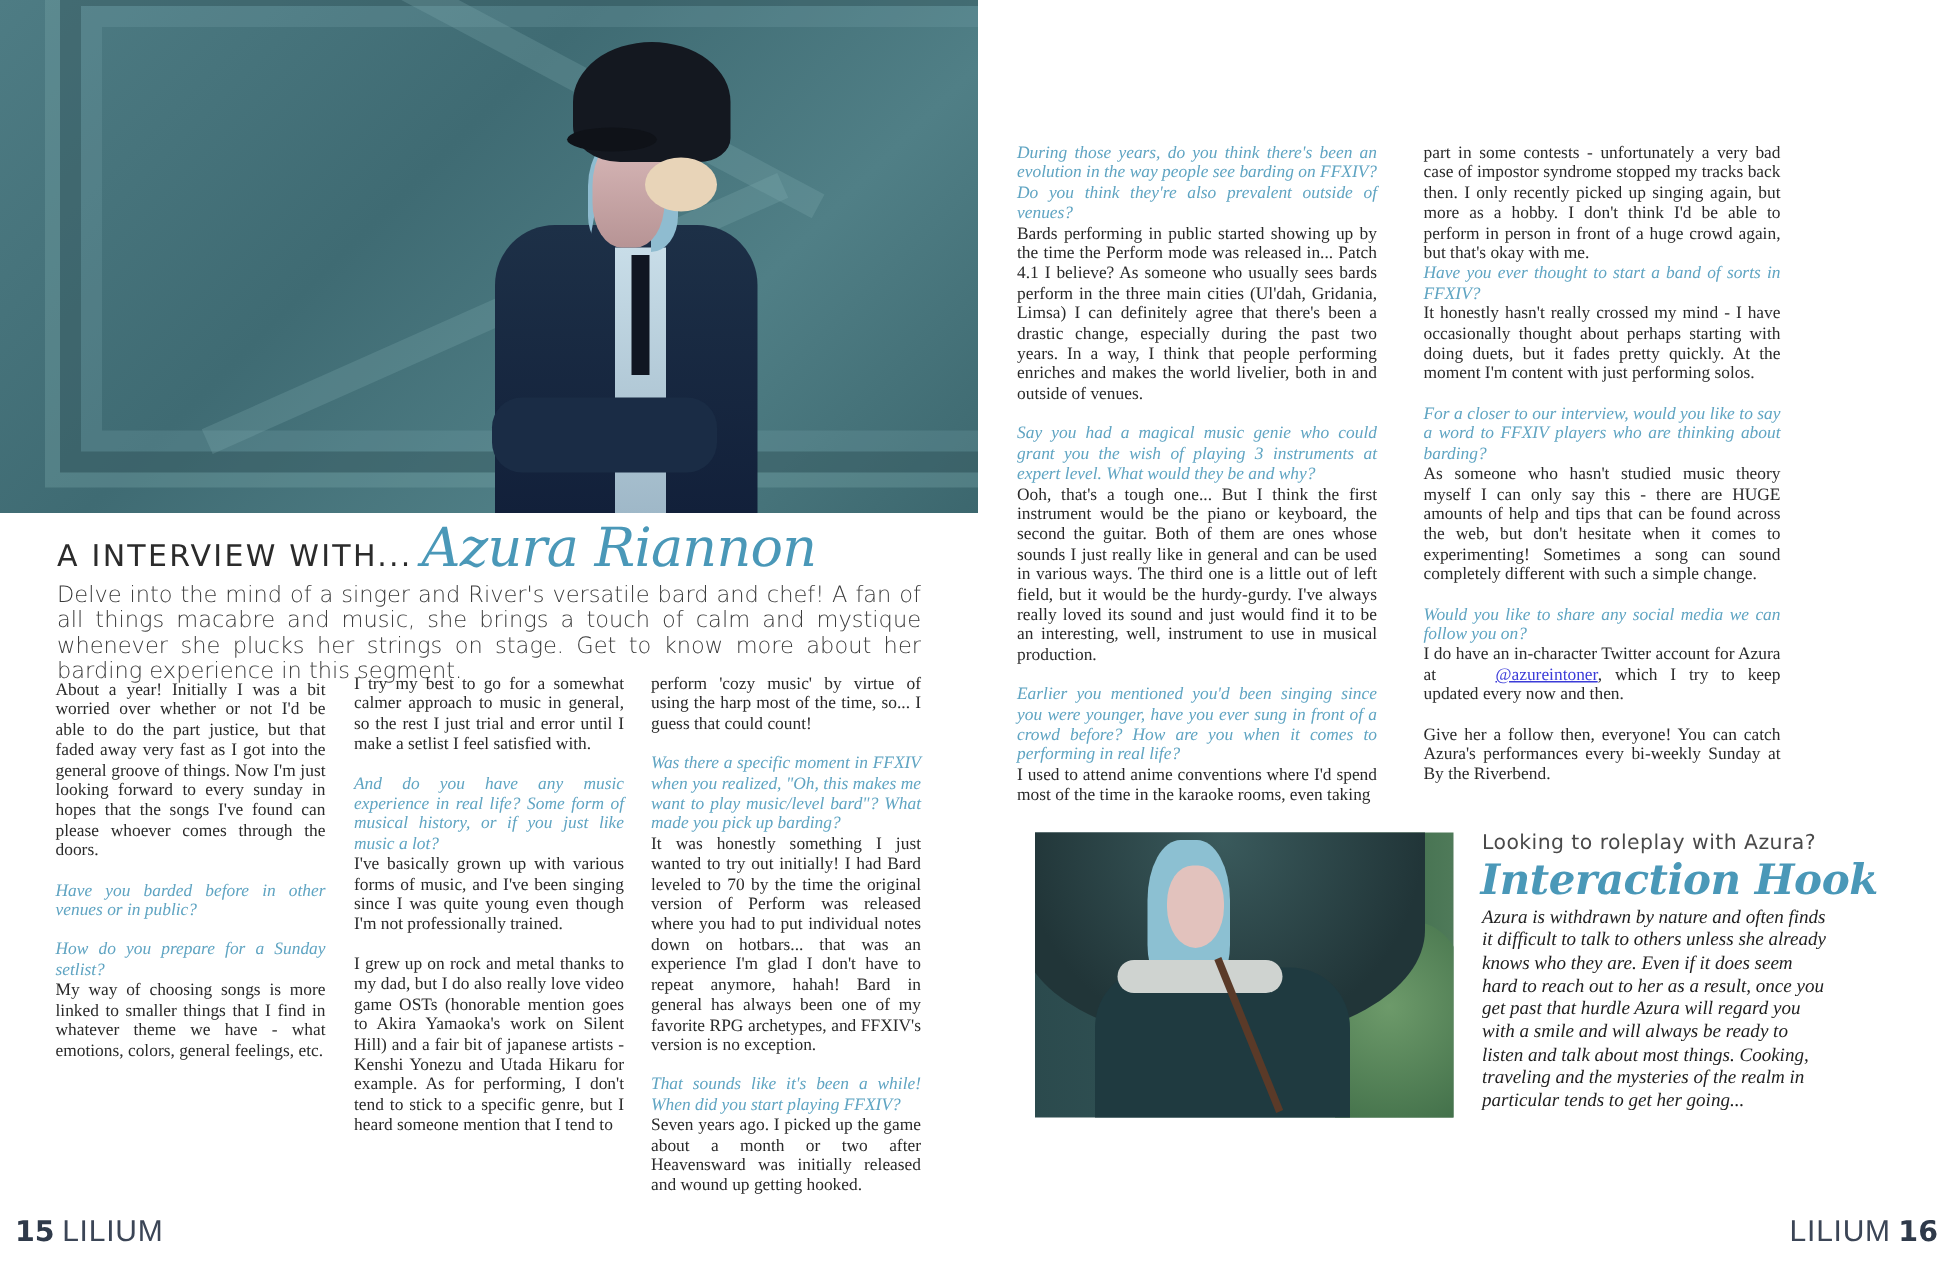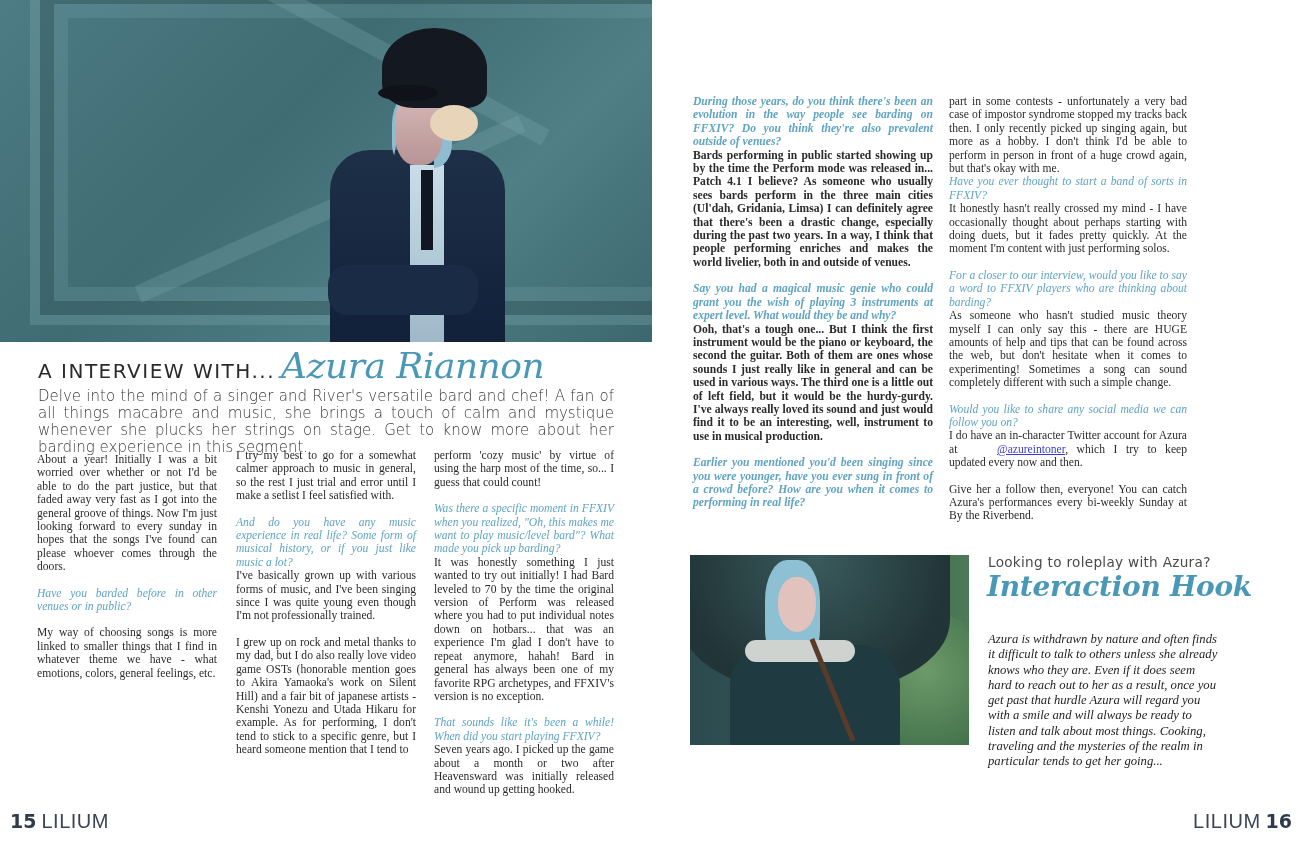--- a/index.html
+++ b/index.html
@@ -50,38 +50,38 @@
   .col { position: absolute; font-size: 11.6px; line-height: 13.4px; text-align: justify; }
   .q { font-style: italic; color: #5fa4c2; display:block; }
   .a { color: #2a2a2a; display:block; }
   .gap { display:block; height: 13px; }
   .gap-s { display:block; height: 4px; }
   .link { color: #3b3bd8; text-decoration: underline; margin-left: 31px; }
 
   .col1 { left: 37px; top: 449px; width: 180px; }
   .col2 { left: 236px; top: 449px; width: 180px; }
   .col3 { left: 434px; top: 449px; width: 180px; }
-  .col4 { left: 693px; top: 95px; width: 240px; font-weight: bold; }
+  .col4 { left: 678px; top: 95px; width: 240px; }
   .col5 { left: 949px; top: 95px; width: 238px; }
 
   .photo2 {
     position: absolute; left: 690px; top: 555px; width: 279px; height: 190px; overflow: hidden;
     background: linear-gradient(90deg,#2b4a4d 0%,#35585a 55%,#3d6b4a 80%,#4f7a59 100%);
   }
   .photo2 .umbrella { position:absolute; left:-10px; top:-10px; width:270px; height:150px; background: radial-gradient(ellipse at 50% 10%, #3a5a5c 0%, #213538 70%); border-radius: 0 0 50% 50%; }
   .photo2 .hair { position:absolute; left:75px; top:5px; width:55px; height:100px; background:#8cc0d2; border-radius: 40% 40% 30% 30%; }
   .photo2 .face { position:absolute; left:88px; top:22px; width:38px; height:55px; background:#e2c2bd; border-radius: 45% 45% 50% 50%; }
   .photo2 .body { position:absolute; left:40px; top:90px; width:170px; height:110px; background:#1f3a40; border-radius: 40px 40px 0 0; }
   .photo2 .fur { position:absolute; left:55px; top:85px; width:110px; height:22px; background:#cfd3d0; border-radius: 12px; }
   .photo2 .handle { position:absolute; left:140px; top:80px; width:5px; height:110px; background:#5a3a28; transform: rotate(-22deg); }
   .photo2 .trees { position:absolute; left:200px; top:60px; width:90px; height:140px; background: radial-gradient(circle at 40% 40%, #6d9a6a, #3c6a45); border-radius: 40% 40% 0 0; }
 
   .hook-eyebrow { position:absolute; left:988px; top:554px; font-family:"DejaVu Sans", sans-serif; font-size:13.6px; color:#4a4a4a; letter-spacing: 0.3px; }
   .hook-title { position:absolute; left:987px; top:570px; font-family:"DejaVu Serif", serif; font-style:italic; font-weight:bold; font-size:28px; color:#4a98b8; letter-spacing:-0.3px; white-space: nowrap; }
-  .hook-body { position:absolute; left:988px; top:604px; width:232px; font-style:italic; font-size:12.7px; line-height:15.3px; color:#1e1e1e;margin-top:28px; }
+  .hook-body { position:absolute; left:988px; top:604px; width:232px; font-style:italic; font-size:12.7px; line-height:15.3px; color:#1e1e1e; }
 
   .footer-left { position:absolute; left:10px; top:810px; font-size:20px; color:#3b4556; white-space:nowrap; }
   .footer-right { position:absolute; right:13px; top:810px; font-size:20px; color:#3b4556; white-space:nowrap;text-align:center; }
   .pg { font-family:"DejaVu Sans", sans-serif; font-weight:bold; font-size:19px; color:#2f3a4a; }
   .mag { font-family:Liberation Sans, sans-serif; letter-spacing: 0.5px; }
 </style>
 </head>
 <body>
 
 <div class="hero">
@@ -103,20 +103,21 @@
   <span class="lead">A INTERVIEW WITH...</span><span class="name">Azura Riannon</span>
 </div>
 <div class="intro">Delve into the mind of a singer and River's versatile bard and chef! A fan of all things macabre and music, she brings a touch of calm and mystique whenever she plucks her strings on stage. Get to know more about her barding experience in this segment.</div>
 
 <div class="col col1">
   <span class="gap-s"></span>
   <span class="a">About a year! Initially I was a bit worried over whether or not I'd be able to do the part justice, but that faded away very fast as I got into the general groove of things. Now I'm just looking forward to every sunday in hopes that the songs I've found can please whoever comes through the doors.</span>
   <span class="gap"></span>
   <span class="q">Have you barded before in other venues or in public?</span>
   <span class="gap"></span>
+  <span class="q">How do you prepare for a Sunday setlist?</span>
   <span class="a">My way of choosing songs is more linked to smaller things that I find in whatever theme we have - what emotions, colors, general feelings, etc.</span>
 </div>
 
 <div class="col col2">
   <span class="a">I try my best to go for a somewhat calmer approach to music in general, so the rest I just trial and error until I make a setlist I feel satisfied with.</span>
   <span class="gap"></span>
   <span class="q">And do you have any music experience in real life? Some form of musical history, or if you just like music a lot?</span>
   <span class="a">I've basically grown up with various forms of music, and I've been singing since I was quite young even though I'm not professionally trained.</span>
   <span class="gap"></span>
   <span class="a">I grew up on rock and metal thanks to my dad, but I do also really love video game OSTs (honorable mention goes to Akira Yamaoka's work on Silent Hill) and a fair bit of japanese artists - Kenshi Yonezu and Utada Hikaru for example. As for performing, I don't tend to stick to a specific genre, but I heard someone mention that I tend to</span>
@@ -133,20 +134,21 @@
 </div>
 
 <div class="col col4">
   <span class="q">During those years, do you think there's been an evolution in the way people see barding on FFXIV? Do you think they're also prevalent outside of venues?</span>
   <span class="a">Bards performing in public started showing up by the time the Perform mode was released in... Patch 4.1 I believe? As someone who usually sees bards perform in the three main cities (Ul'dah, Gridania, Limsa) I can definitely agree that there's been a drastic change, especially during the past two years. In a way, I think that people performing enriches and makes the world livelier, both in and outside of venues.</span>
   <span class="gap"></span>
   <span class="q">Say you had a magical music genie who could grant you the wish of playing 3 instruments at expert level. What would they be and why?</span>
   <span class="a">Ooh, that's a tough one... But I think the first instrument would be the piano or keyboard, the second the guitar. Both of them are ones whose sounds I just really like in general and can be used in various ways. The third one is a little out of left field, but it would be the hurdy-gurdy. I've always really loved its sound and just would find it to be an interesting, well, instrument to use in musical production.</span>
   <span class="gap"></span>
   <span class="q">Earlier you mentioned you'd been singing since you were younger, have you ever sung in front of a crowd before? How are you when it comes to performing in real life?</span>
+  <span class="a">I used to attend anime conventions where I'd spend most of the time in the karaoke rooms, even taking</span>
 </div>
 
 <div class="col col5">
   <span class="a">part in some contests - unfortunately a very bad case of impostor syndrome stopped my tracks back then. I only recently picked up singing again, but more as a hobby. I don't think I'd be able to perform in person in front of a huge crowd again, but that's okay with me.</span>
   <span class="q">Have you ever thought to start a band of sorts in FFXIV?</span>
   <span class="a">It honestly hasn't really crossed my mind - I have occasionally thought about perhaps starting with doing duets, but it fades pretty quickly. At the moment I'm content with just performing solos.</span>
   <span class="gap"></span>
   <span class="q">For a closer to our interview, would you like to say a word to FFXIV players who are thinking about barding?</span>
   <span class="a">As someone who hasn't studied music theory myself I can only say this - there are HUGE amounts of help and tips that can be found across the web, but don't hesitate when it comes to experimenting! Sometimes a song can sound completely different with such a simple change.</span>
   <span class="gap"></span>

